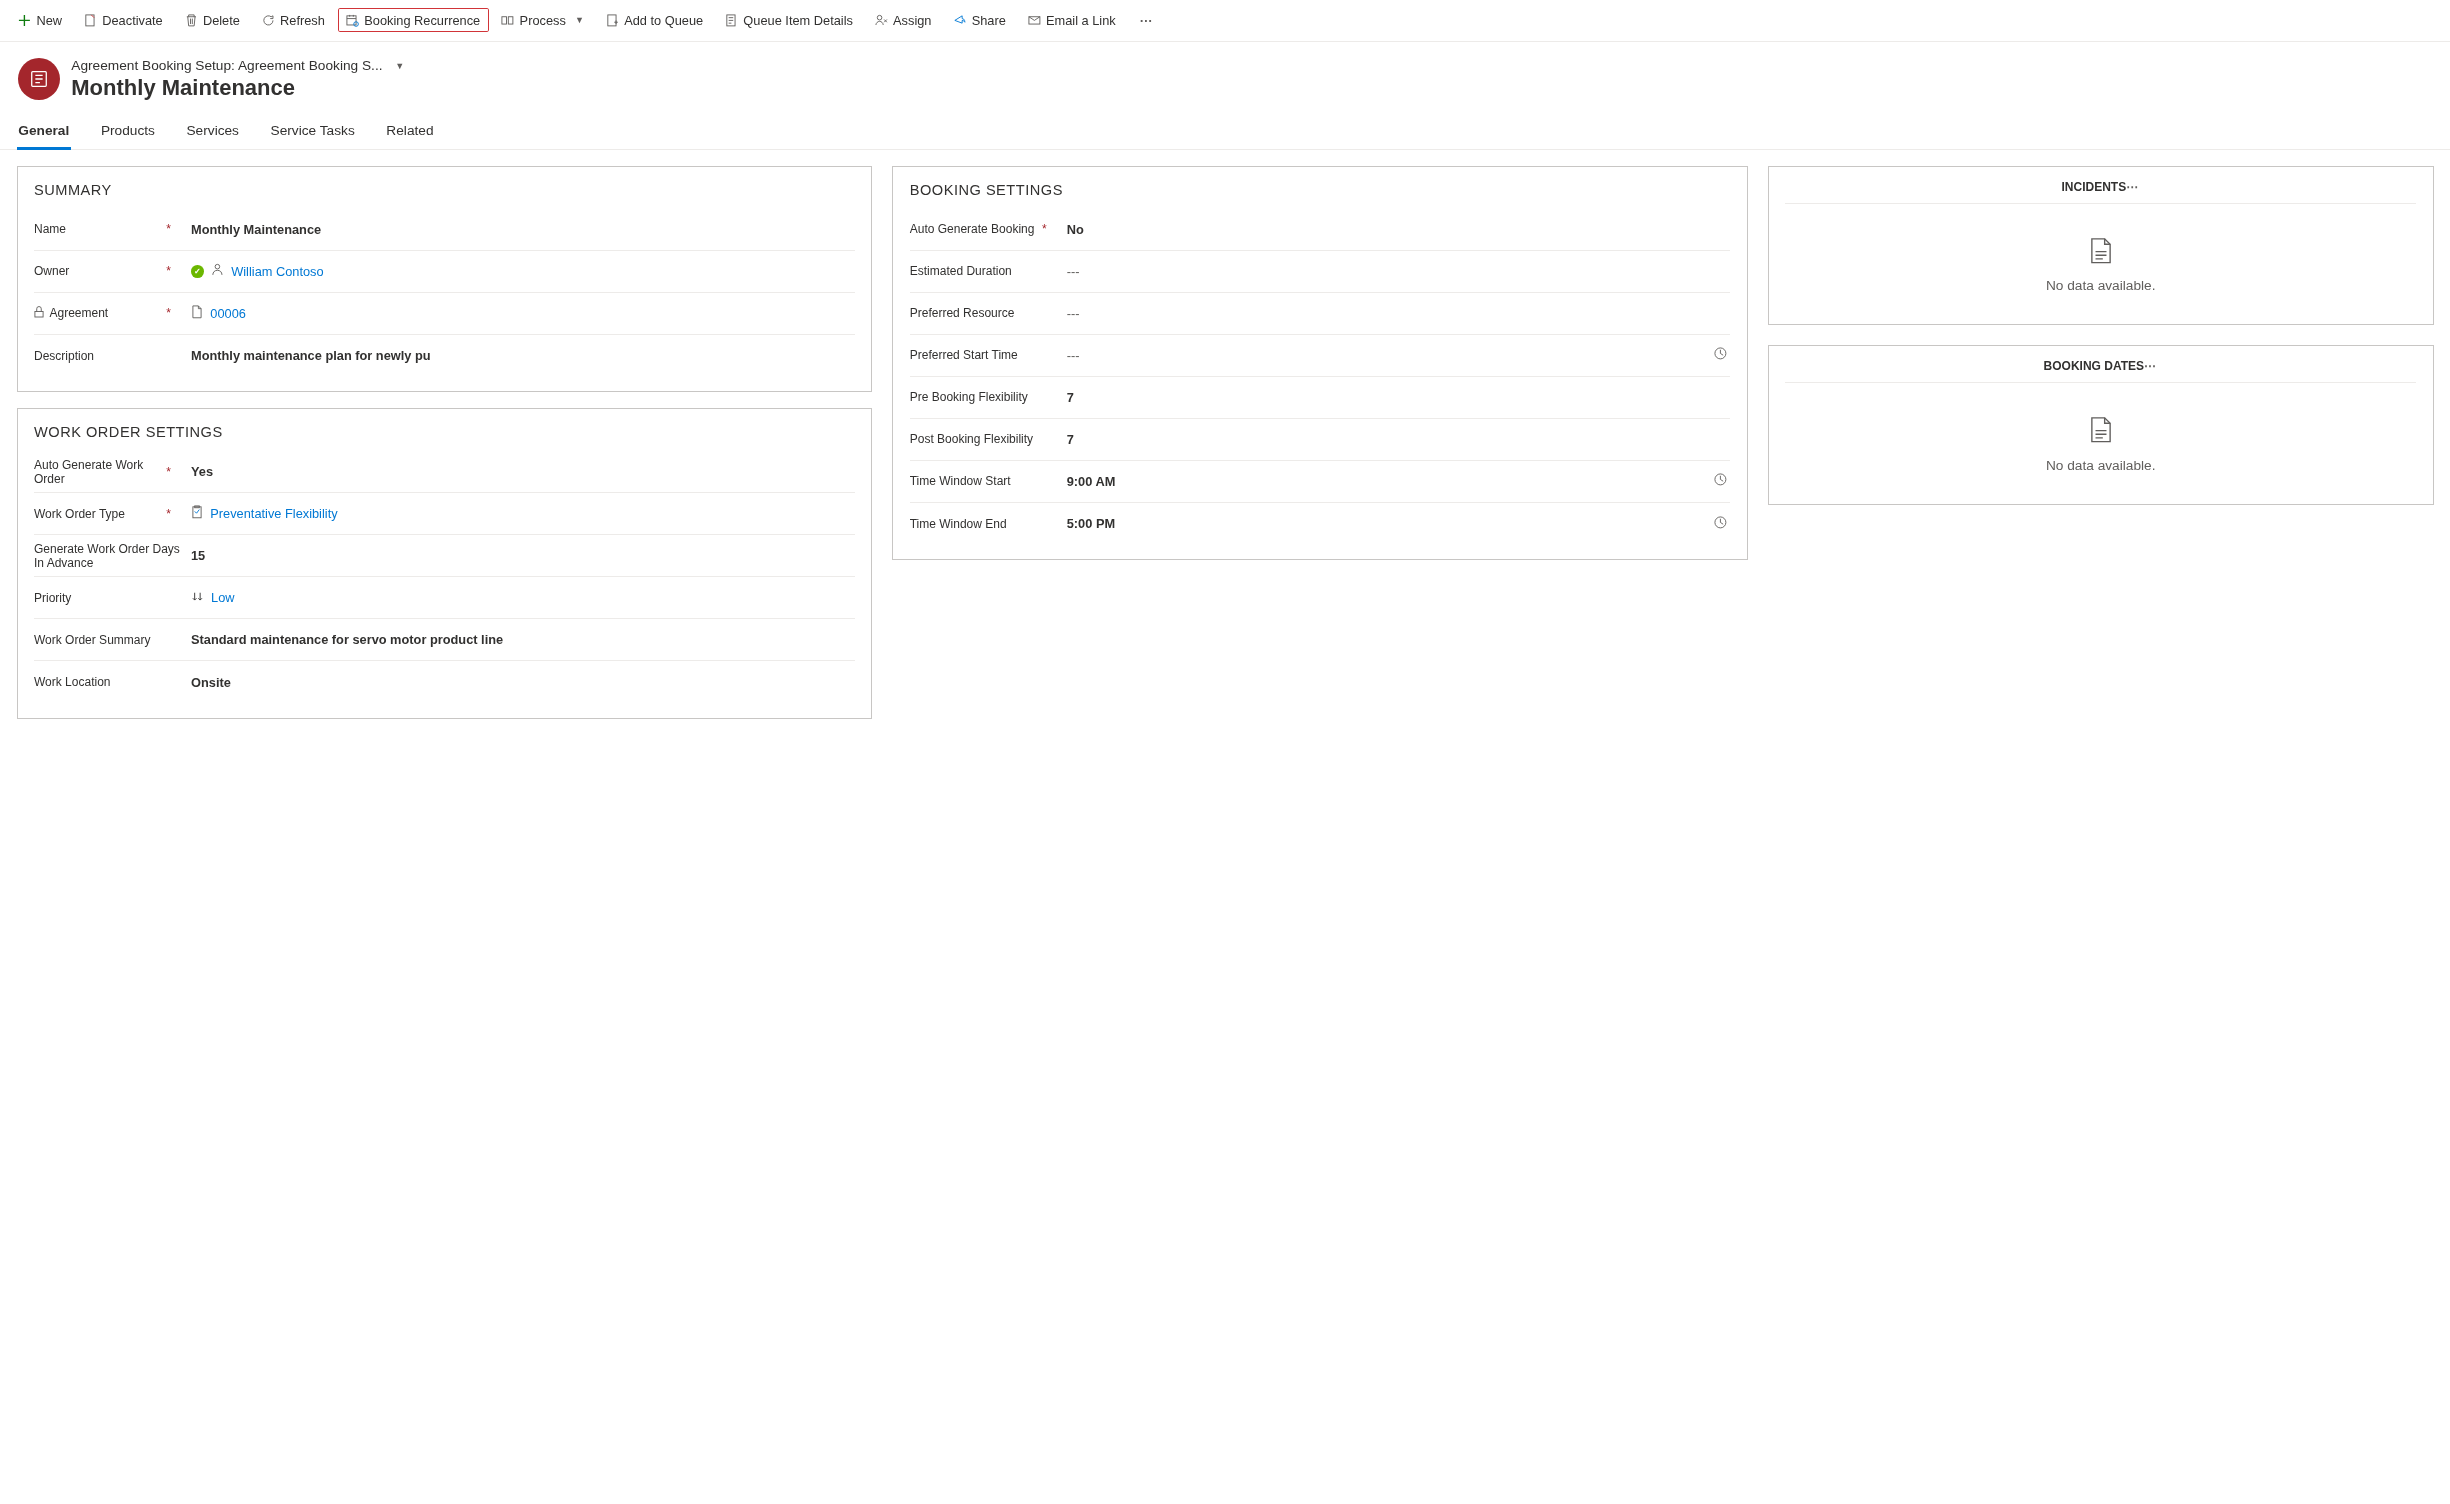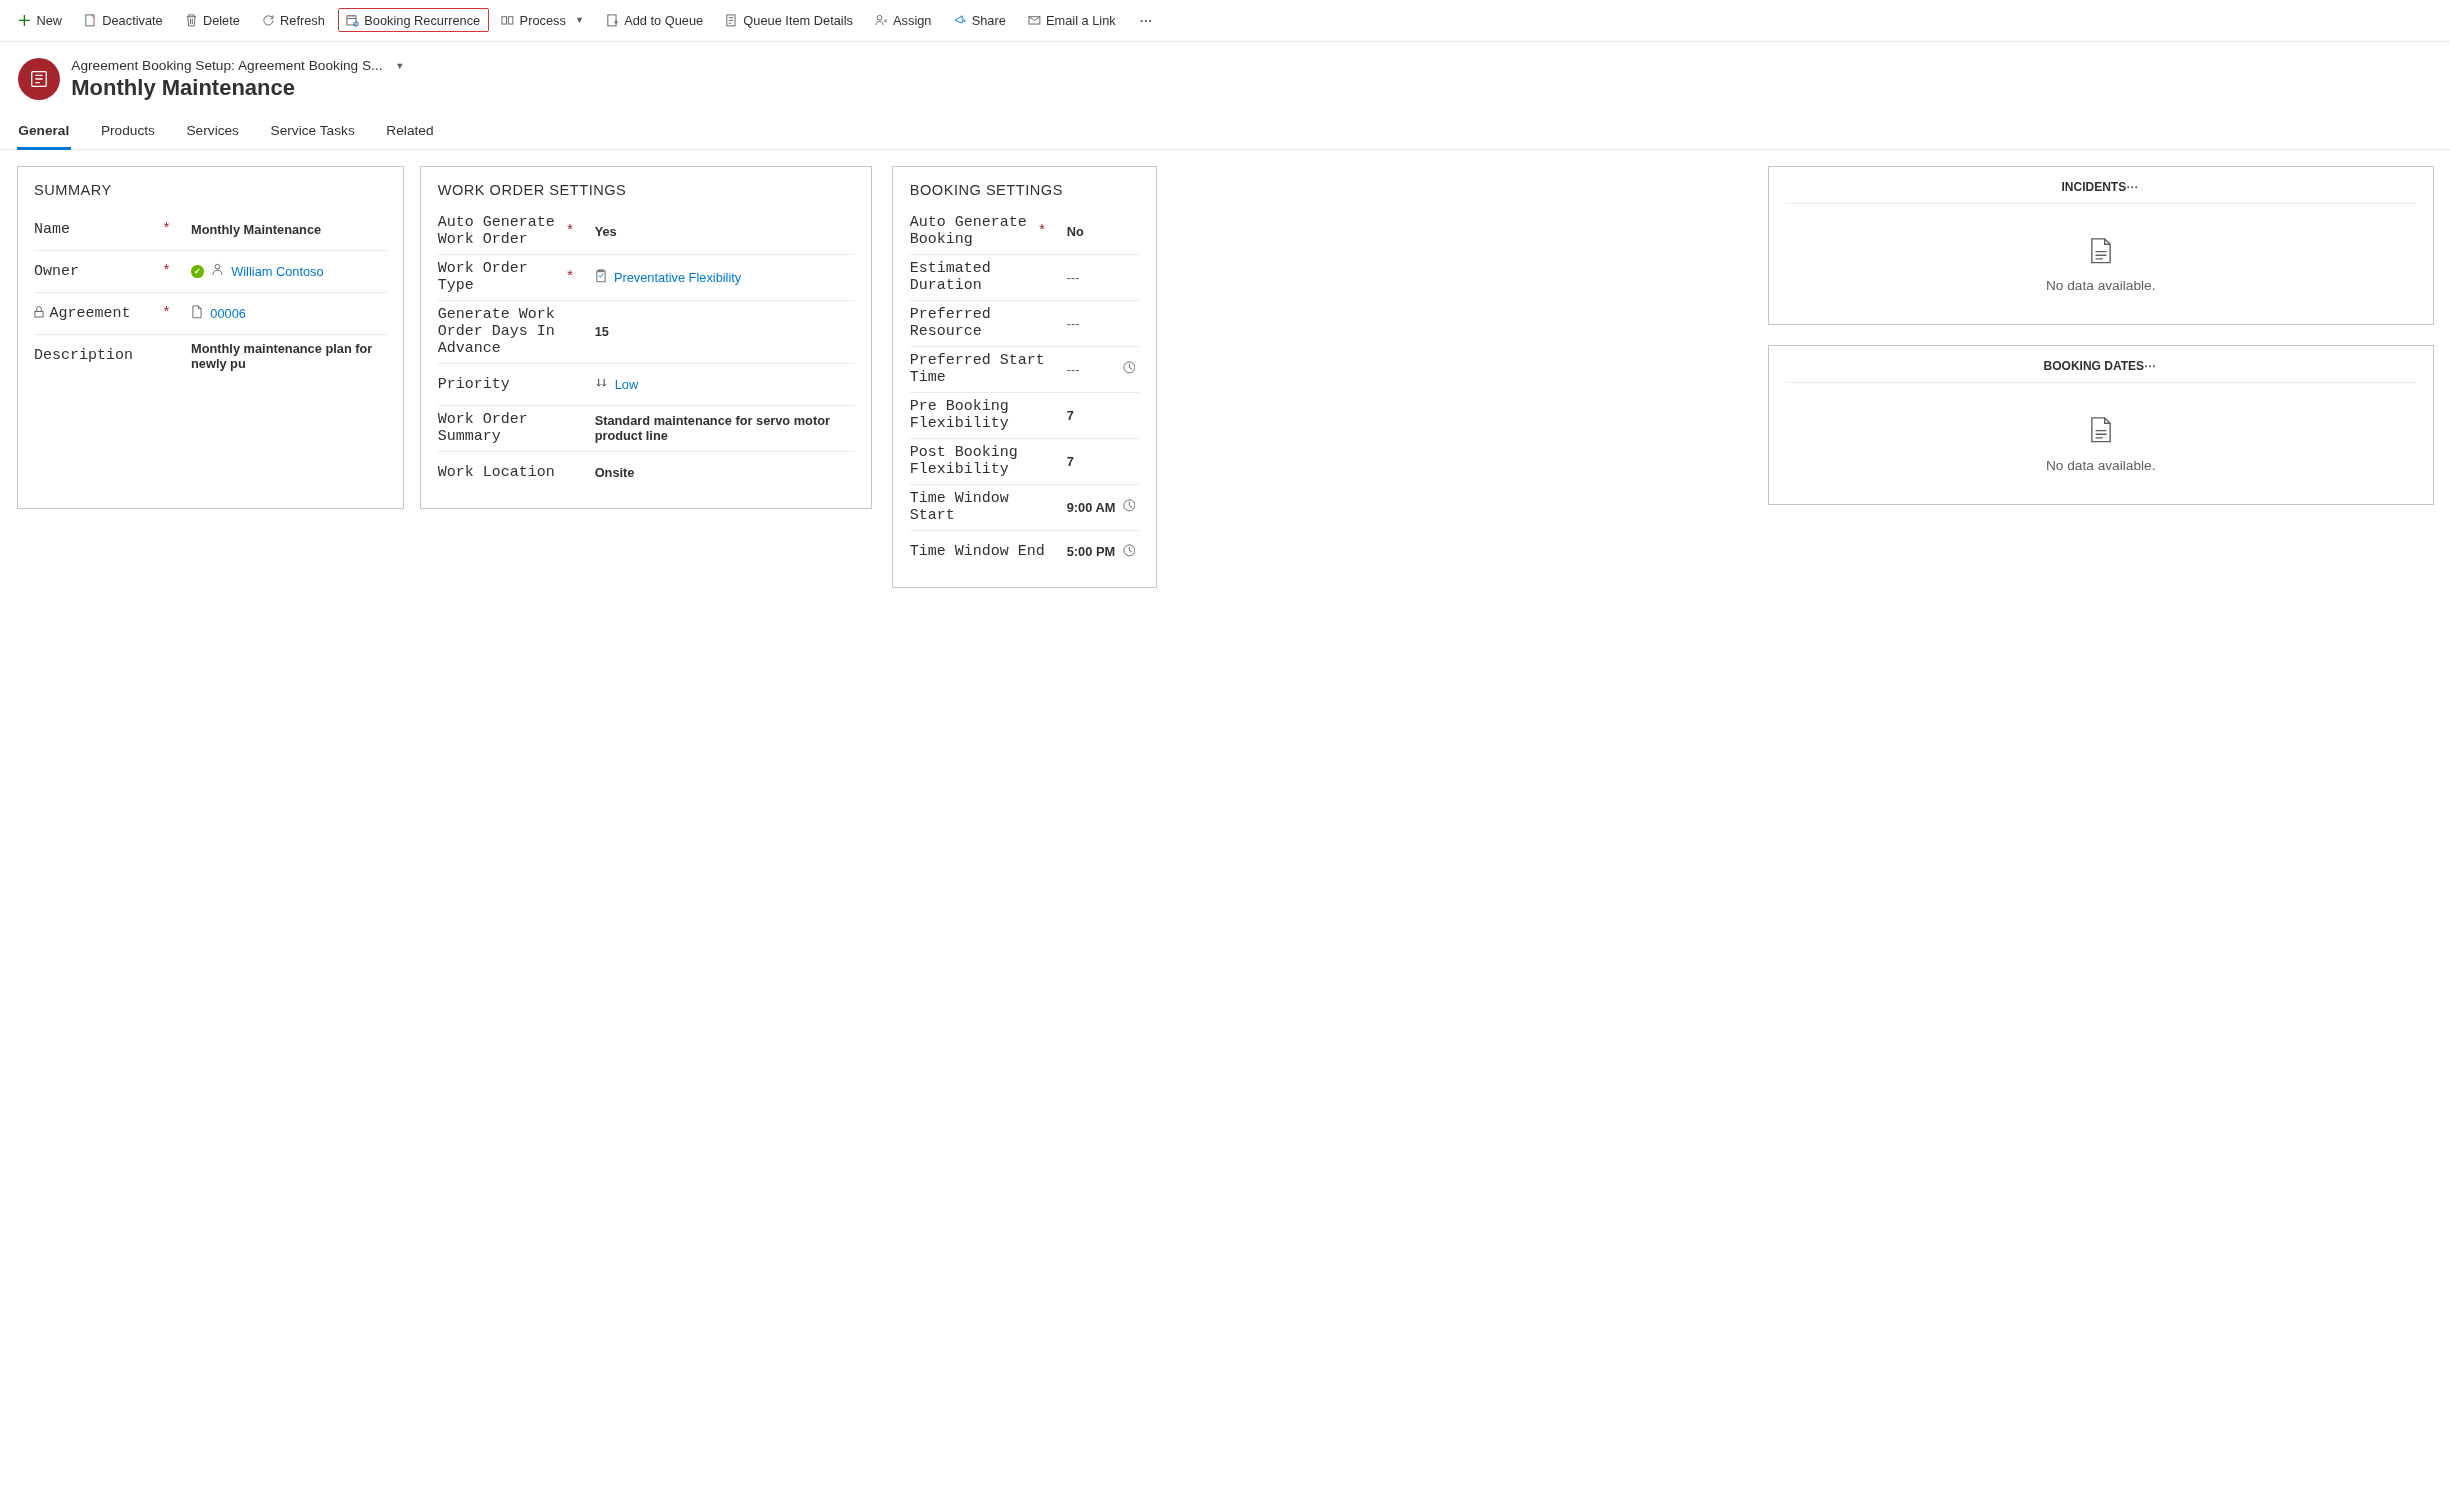--- a/index.html
+++ b/index.html
@@ -88,21 +88,21 @@
       background: #0078d4;
     }
     
     
     .content {
       display: flex;
       gap: 20px;
       padding: 16.5px;
       align-items: flex-start;
     }
-    .col-left, .col-mid { width: 36%; display: flex; flex-direction: row; gap: 16px; }
+    .col-left, .col-mid { width: 36%; display: flex; flex-direction: column; gap: 16px; }
     .col-right { width: 28%; display: flex; flex-direction: column; gap: 20px; }
     
     .card {
       border: 0.9px solid #c8c6c4;
       padding: 14.6px 16.5px;
     }
     .card-title {
       font-size: 14.6px;
       font-weight: 400;
       letter-spacing: 0.5px;
@@ -117,23 +117,22 @@
       border-bottom: 0.9px solid #edebe9;
       padding: 5.5px 0;
     }
     .field-row:last-child { border-bottom: none; }
     .field-label-wrap {
       width: 146px;
       flex-shrink: 0;
       display: flex;
       align-items: center;
       gap: 5.5px;
-      font-size: 15px;
-      color: #323130;
-      font-family: Liberation Mono, monospace;
+      font-size: 12px;
+      color: #323130;
     }
     .field-label-wrap .lock { color: #605e5c; font-size: 11px; }
     .req-star { color: #a4262c; margin-left: auto; margin-right: 9.1px; }
     .field-value {
       flex: 1;
       display: flex;
       align-items: center;
       gap: 7.3px;
       font-size: 12.8px;
       font-weight: 600;

